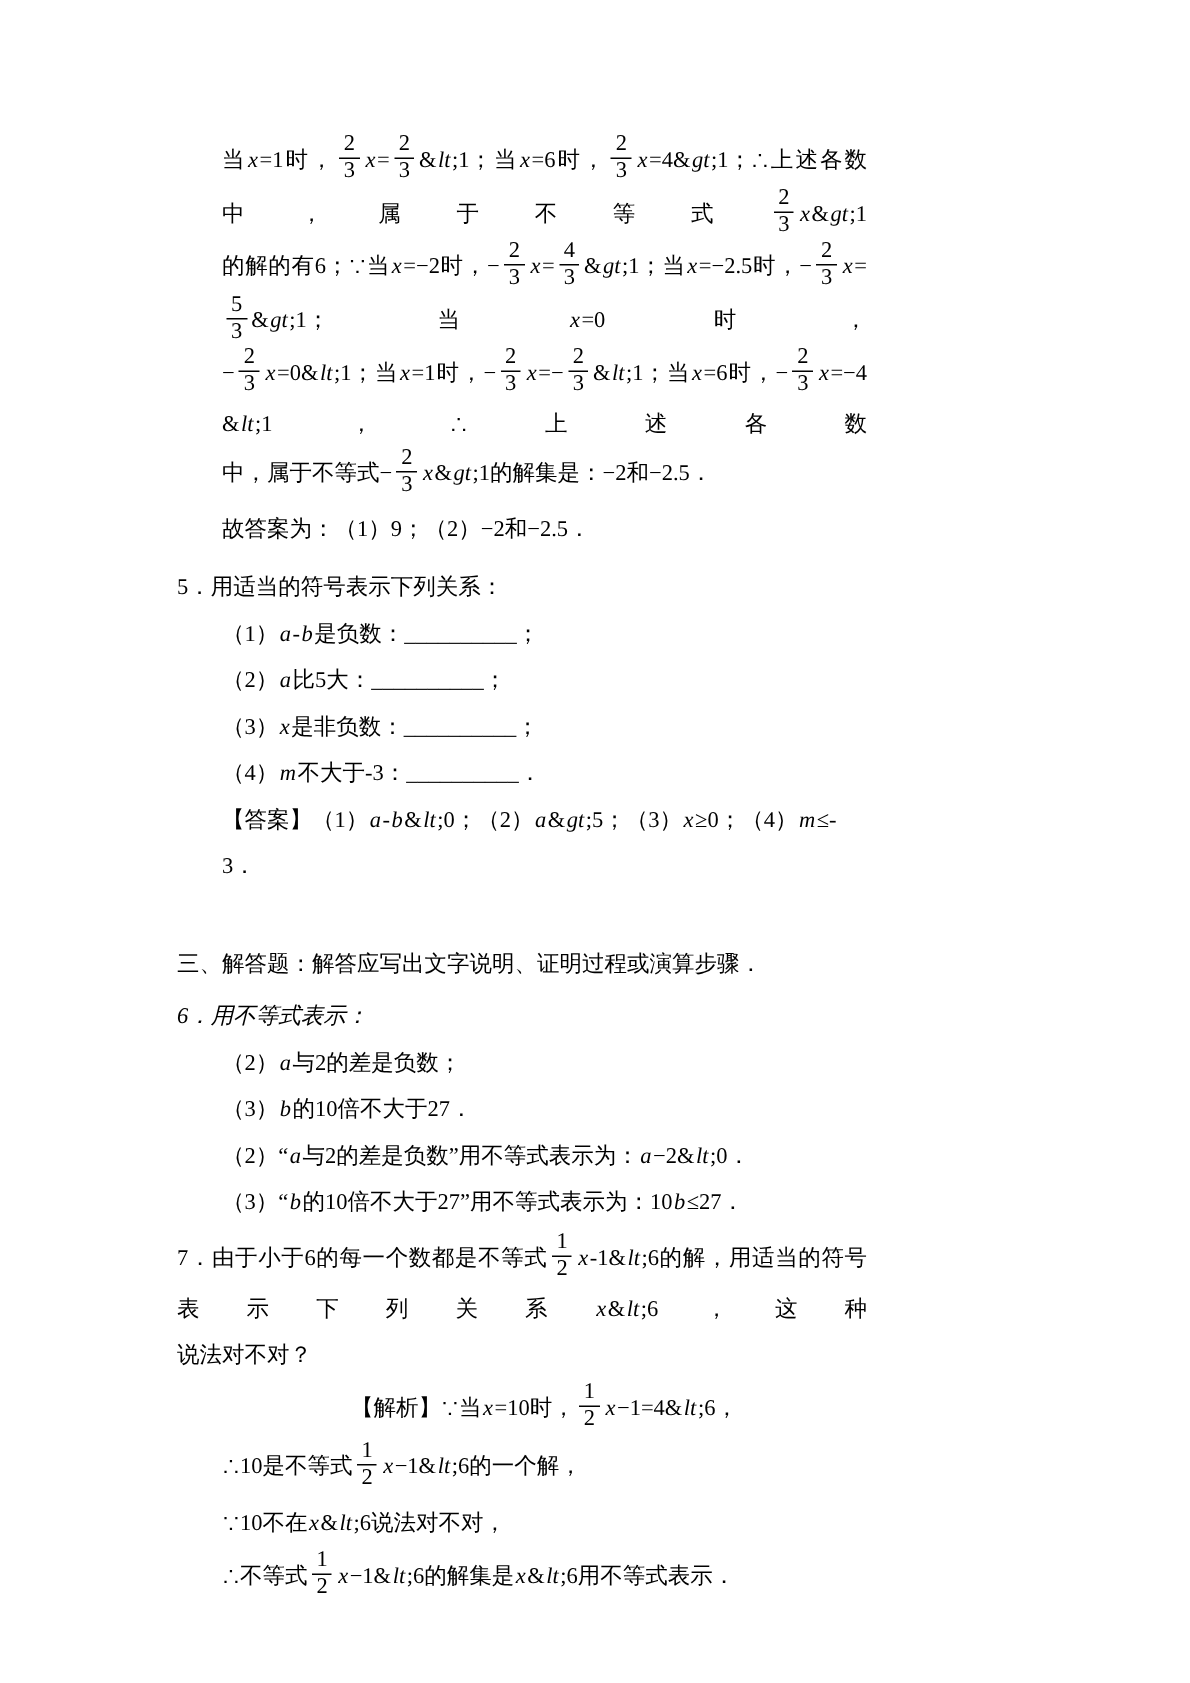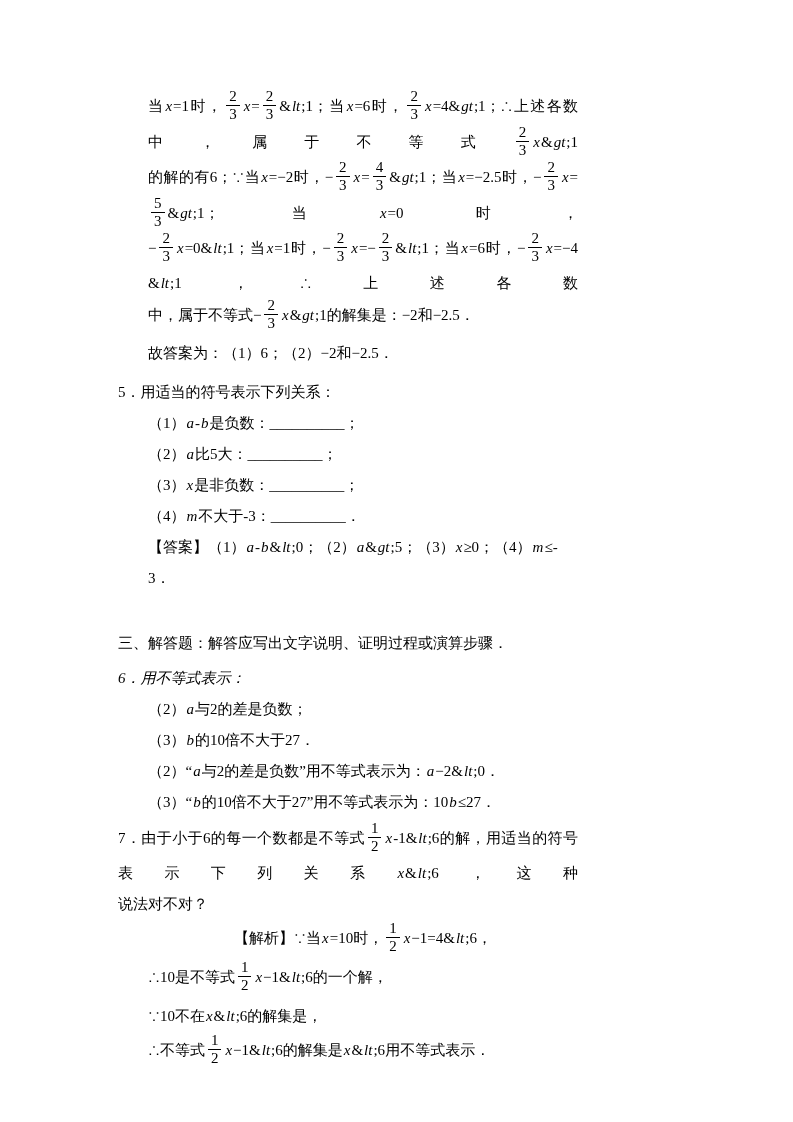--- a/index.html
+++ b/index.html
@@ -84,21 +84,21 @@
           <span class="num">2</span>
           <span class="den">3</span>
         </span><span class="math">&amp;<i>lt</i>;1</span><span class="txt">；当</span><span class="math"><i>x</i>=6</span><span class="txt">时，</span><span class="math">−</span><span class="frac">
           <span class="num">2</span>
           <span class="den">3</span>
         </span><span class="math"><i>x</i>=−4&amp;<i>lt</i>;1</span><span class="txt">，∴上述各数</span></div>
       <div class="line indent"><span class="txt">中，属于不等式</span><span class="math">−</span><span class="frac">
           <span class="num">2</span>
           <span class="den">3</span>
         </span><span class="math"><i>x</i>&amp;<i>gt</i>;1</span><span class="txt">的解集是：</span><span class="math">−2</span><span class="txt">和</span><span class="math">−2.5</span><span class="txt">．</span></div>
-      <div class="line indent" style="margin-top: 4px;"><span class="txt">故答案为：（1）6；（2）</span><span class="math">−2</span><span class="txt">和</span><span class="math">−2.5</span><span class="txt">．</span></div>
+      <div class="line indent" style="margin-top: 4px;"><span class="txt">故答案为：（1）9；（2）</span><span class="math">−2</span><span class="txt">和</span><span class="math">−2.5</span><span class="txt">．</span></div>
       <div class="line" style="margin-top: 8px;"><span class="txt">5．用适当的符号表示下列关系：</span></div>
       <div class="line indent"><span class="txt">（1）</span><span class="math"><i>a</i>-<i>b</i></span><span class="txt">是负数：__________；</span></div>
       <div class="line indent"><span class="txt">（2）</span><span class="math"><i>a</i></span><span class="txt">比5大：__________；</span></div>
       <div class="line indent"><span class="txt">（3）</span><span class="math"><i>x</i></span><span class="txt">是非负数：__________；</span></div>
       <div class="line indent"><span class="txt">（4）</span><span class="math"><i>m</i></span><span class="txt">不大于-3：__________．</span></div>
       <div class="line indent"><span class="txt">【答案】（1）</span><span class="math"><i>a</i>-<i>b</i>&amp;<i>lt</i>;0</span><span class="txt">；（2）</span><span class="math"><i>a</i>&amp;<i>gt</i>;5</span><span class="txt">；（3）</span><span class="math"><i>x</i>≥0</span><span class="txt">；（4）</span><span class="math"><i>m</i>≤-3</span><span class="txt">．</span></div>
       <div class="line" style="margin-top: 34px;"><span class="txt">三、解答题：解答应写出文字说明、证明过程或演算步骤．</span></div>
       <div class="line" style="margin-top: 4px; font-style: italic;"><span class="txt">6．用不等式表示：</span></div>
       <div class="line indent"><span class="txt">（2）</span><span class="math"><i>a</i></span><span class="txt">与2的差是负数；</span></div>
       <div class="line indent"><span class="txt">（3）</span><span class="math"><i>b</i></span><span class="txt">的10倍不大于27．</span></div>
@@ -110,19 +110,19 @@
         </span><span class="math"><i>x</i>-1&amp;<i>lt</i>;6</span><span class="txt">的解，用适当的符号表示下列关系</span><span class="math"><i>x</i>&amp;<i>lt</i>;6</span><span class="txt">，这种</span></div>
       <div class="line"><span class="txt">说法对不对？</span></div>
       <div class="line indent" style="margin-top: 2px; text-align: center;"><span class="txt">【解析】∵当</span><span class="math"><i>x</i>=10</span><span class="txt">时，</span><span class="frac">
           <span class="num">1</span>
           <span class="den">2</span>
         </span><span class="math"><i>x</i>−1=4&amp;<i>lt</i>;6</span><span class="txt">，</span></div>
       <div class="line indent" style="margin-top: 4px;"><span class="txt">∴10是不等式</span><span class="frac">
           <span class="num">1</span>
           <span class="den">2</span>
         </span><span class="math"><i>x</i>−1&amp;<i>lt</i>;6</span><span class="txt">的一个解，</span></div>
-      <div class="line indent" style="margin-top: 4px;"><span class="txt">∵10不在</span><span class="math"><i>x</i>&amp;<i>lt</i>;6</span><span class="txt">的解集是，</span></div>
+      <div class="line indent" style="margin-top: 4px;"><span class="txt">∵10不在</span><span class="math"><i>x</i>&amp;<i>lt</i>;6</span><span class="txt">说法对不对，</span></div>
       <div class="line indent" style="margin-top: 2px;"><span class="txt">∴不等式</span><span class="frac">
           <span class="num">1</span>
           <span class="den">2</span>
         </span><span class="math"><i>x</i>−1&amp;<i>lt</i>;6</span><span class="txt">的解集是</span><span class="math"><i>x</i>&amp;<i>lt</i>;6</span><span class="txt">用不等式表示．</span></div>
     </div>
 </div>
 
 </body></html>

